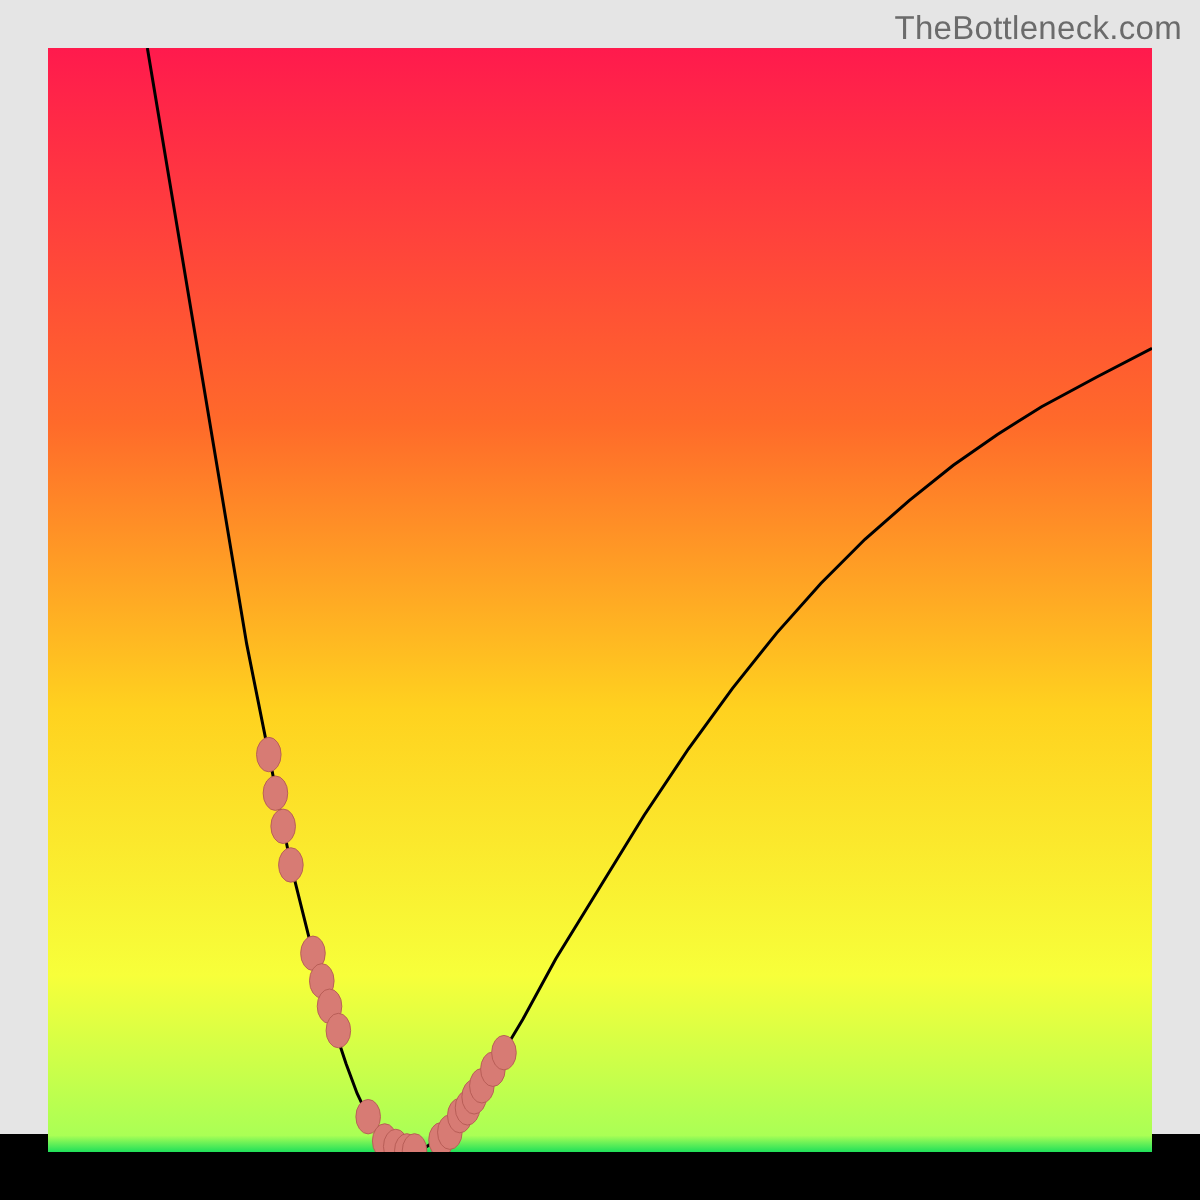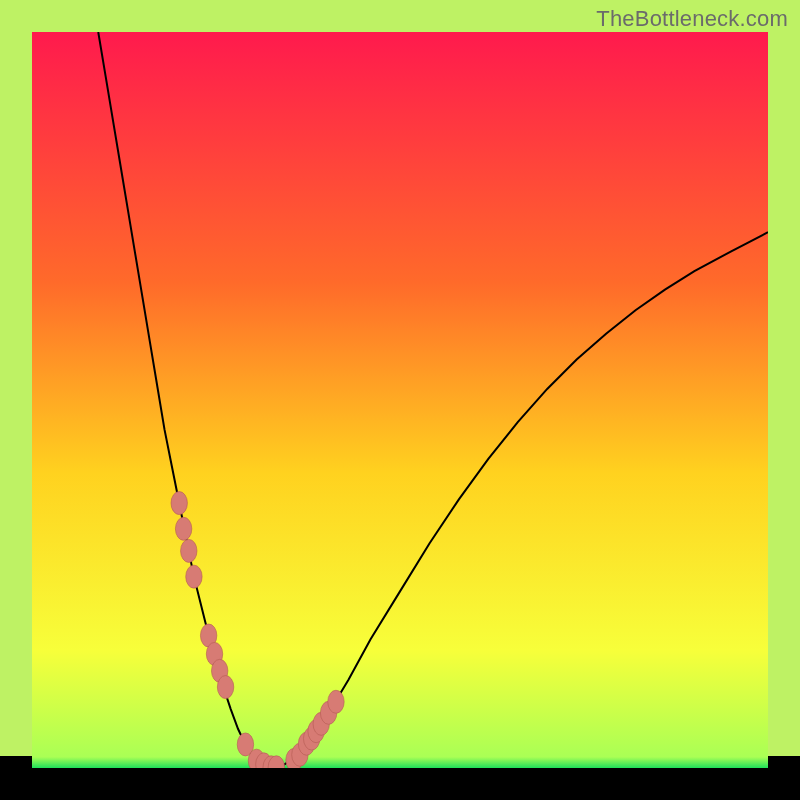--- a/index.html
+++ b/index.html
@@ -8,21 +8,21 @@
     width: 800px;
     height: 800px;
     background: #000;
     font-family: Arial, Helvetica, sans-serif;
     overflow: hidden;
   }
   .frame {
     position: relative;
     width: 800px;
     height: 756px;
-    background: #bef264;
+    background: #e5e5e5;
   }
   .plot {
     position: absolute;
     left: 32px;
     top: 32px;
     width: 736px;
     height: 736px;
   }
   .watermark {
     position: absolute;

